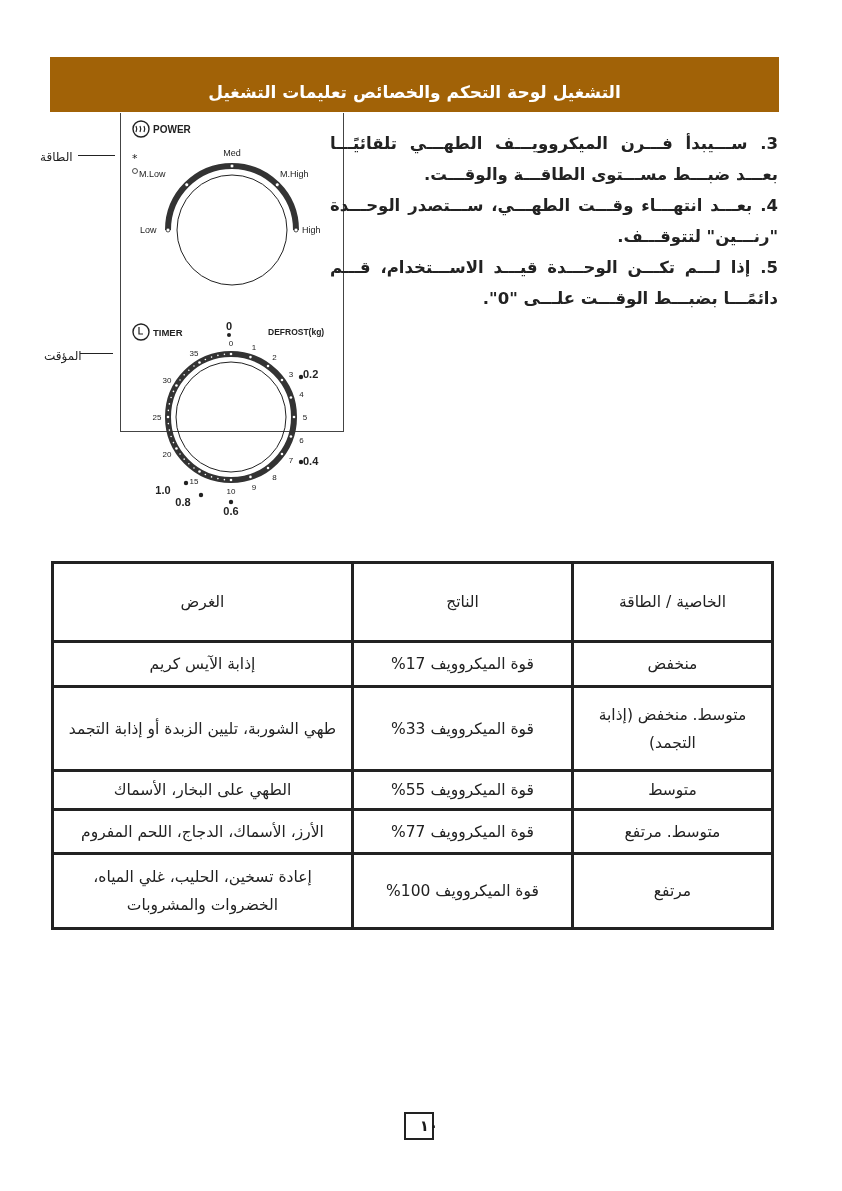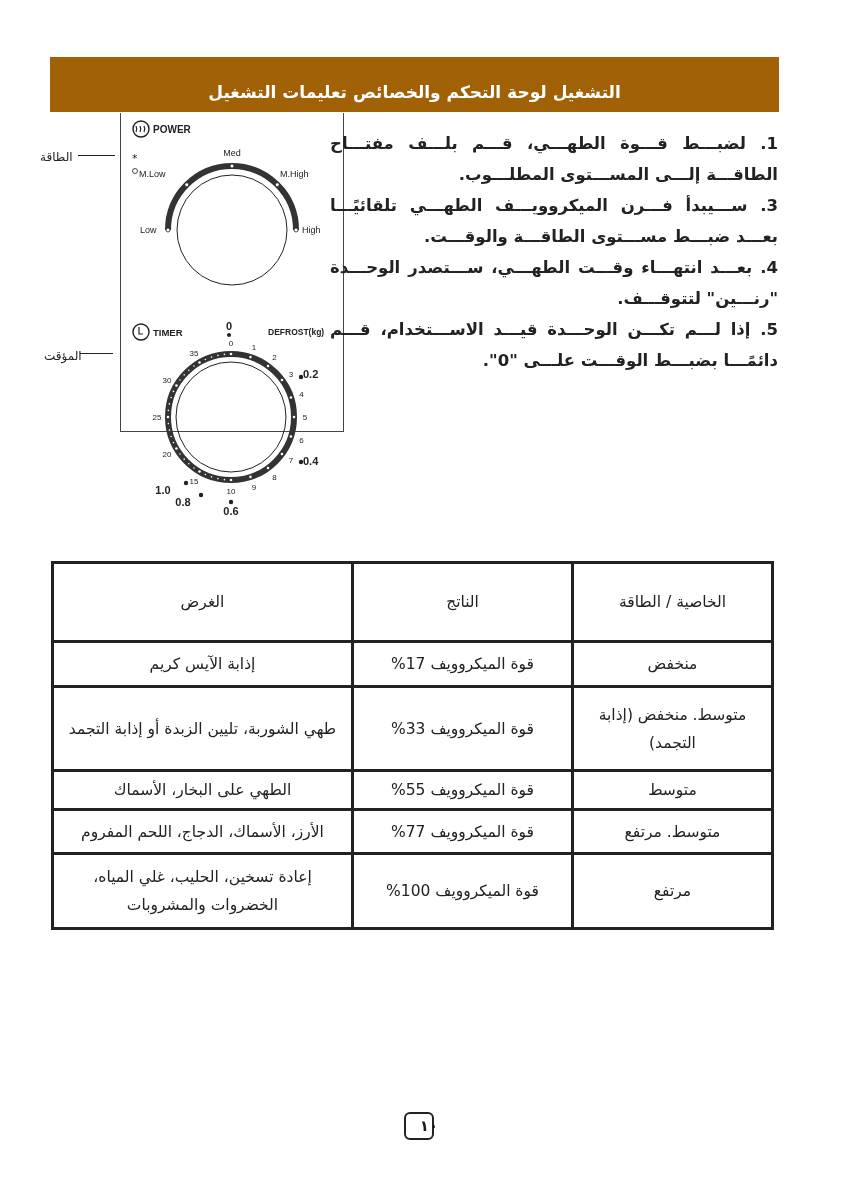--- a/index.html
+++ b/index.html
@@ -18,21 +18,21 @@
                   text-align:justify; font-size:16.5px; line-height:31px; font-weight:bold; color:#222; }
   .instructions p { margin:0; }
   table.props { position:absolute; left:51px; top:561px; width:723px; border-collapse:collapse;
                 direction:rtl; font-size:15.5px; color:#222; }
   table.props td { border:3px solid #222; text-align:center; vertical-align:middle; padding:4px 10px; line-height:28px; }
   table.props tr.h td { height:68px; }
   .note { position:absolute; left:50px; top:933px; width:726px; direction:rtl; text-align:justify;
           font-size:15px; line-height:29px; color:#222; }
   .note p { margin:0; }
   .page-num { position:absolute; left:404px; top:1112px; width:30px; height:28px;
-              border:2.5px solid #222; border-radius:6px; box-sizing:border-box;
+              border:2.5px solid #222; border-radius:0; box-sizing:border-box;
               display:flex; align-items:center; justify-content:center; font-weight:bold; font-size:15px;padding-left:20px; }
 </style>
 </head>
 <body>
 
 <div class="title-bar">
   <span>التشغيل لوحة التحكم والخصائص تعليمات التشغيل</span>
 </div>
 
 <span class="side-label" style="left:40px;top:150px;">الطاقة</span>
@@ -148,21 +148,20 @@
         <text x="110" y="402" text-anchor="middle">0.6</text>
         <circle cx="80" cy="382" r="2.2" fill="#222"></circle>
         <text x="62" y="393" text-anchor="middle">0.8</text>
         <circle cx="65" cy="370" r="2.2" fill="#222"></circle>
         <text x="42" y="381" text-anchor="middle">1.0</text>
       </g>
   </svg>
 </div>
 
 <div class="instructions">
-  <p>1. لضبـــط قـــوة الطهـــي، قـــم بلـــف مفتـــاح الطاقـــة إلـــى المســـتوى المطلـــوب.</p>
   <p>3. ســـيبدأ فـــرن الميكروويـــف الطهـــي تلقائيًـــا بعـــد ضبـــط مســـتوى الطاقـــة والوقـــت.</p>
   <p>4. بعـــد انتهـــاء وقـــت الطهـــي، ســـتصدر الوحـــدة "رنـــين" لتتوقـــف.</p>
   <p>5. إذا لـــم تكـــن الوحـــدة قيـــد الاســـتخدام، قـــم دائمًـــا بضبـــط الوقـــت علـــى "0".</p>
 </div>
 
 <table class="props">
   <colgroup>
       <col style="width:200px">
       <col style="width:220px">
       <col>

